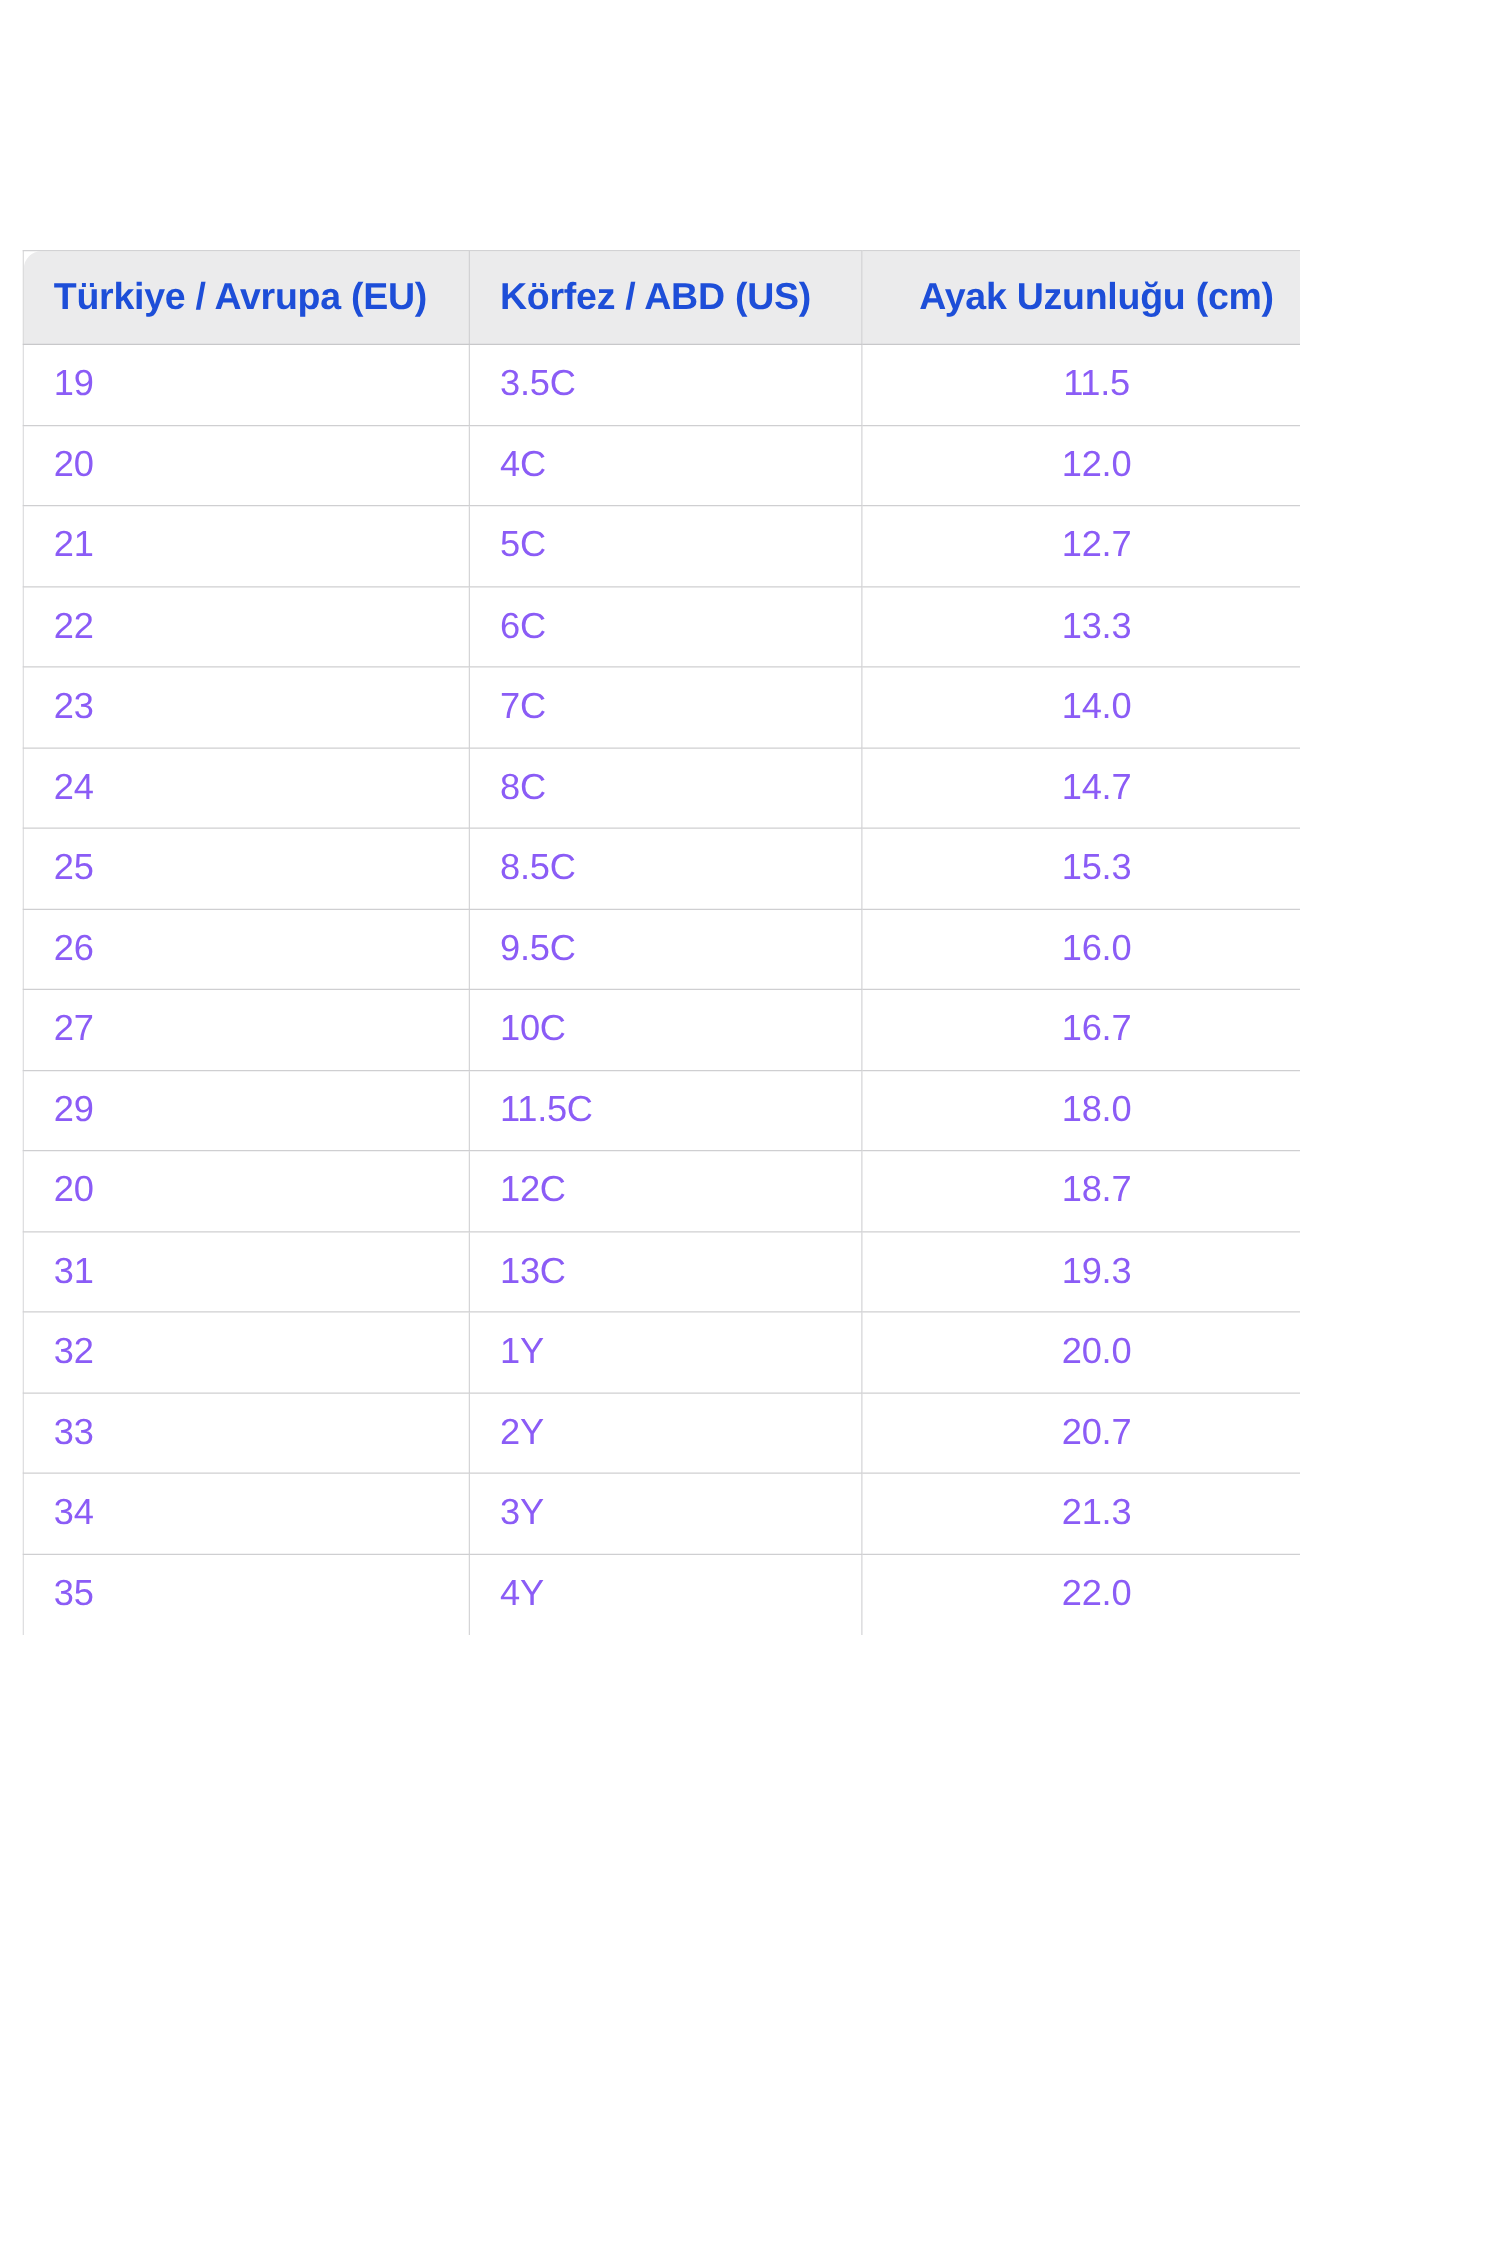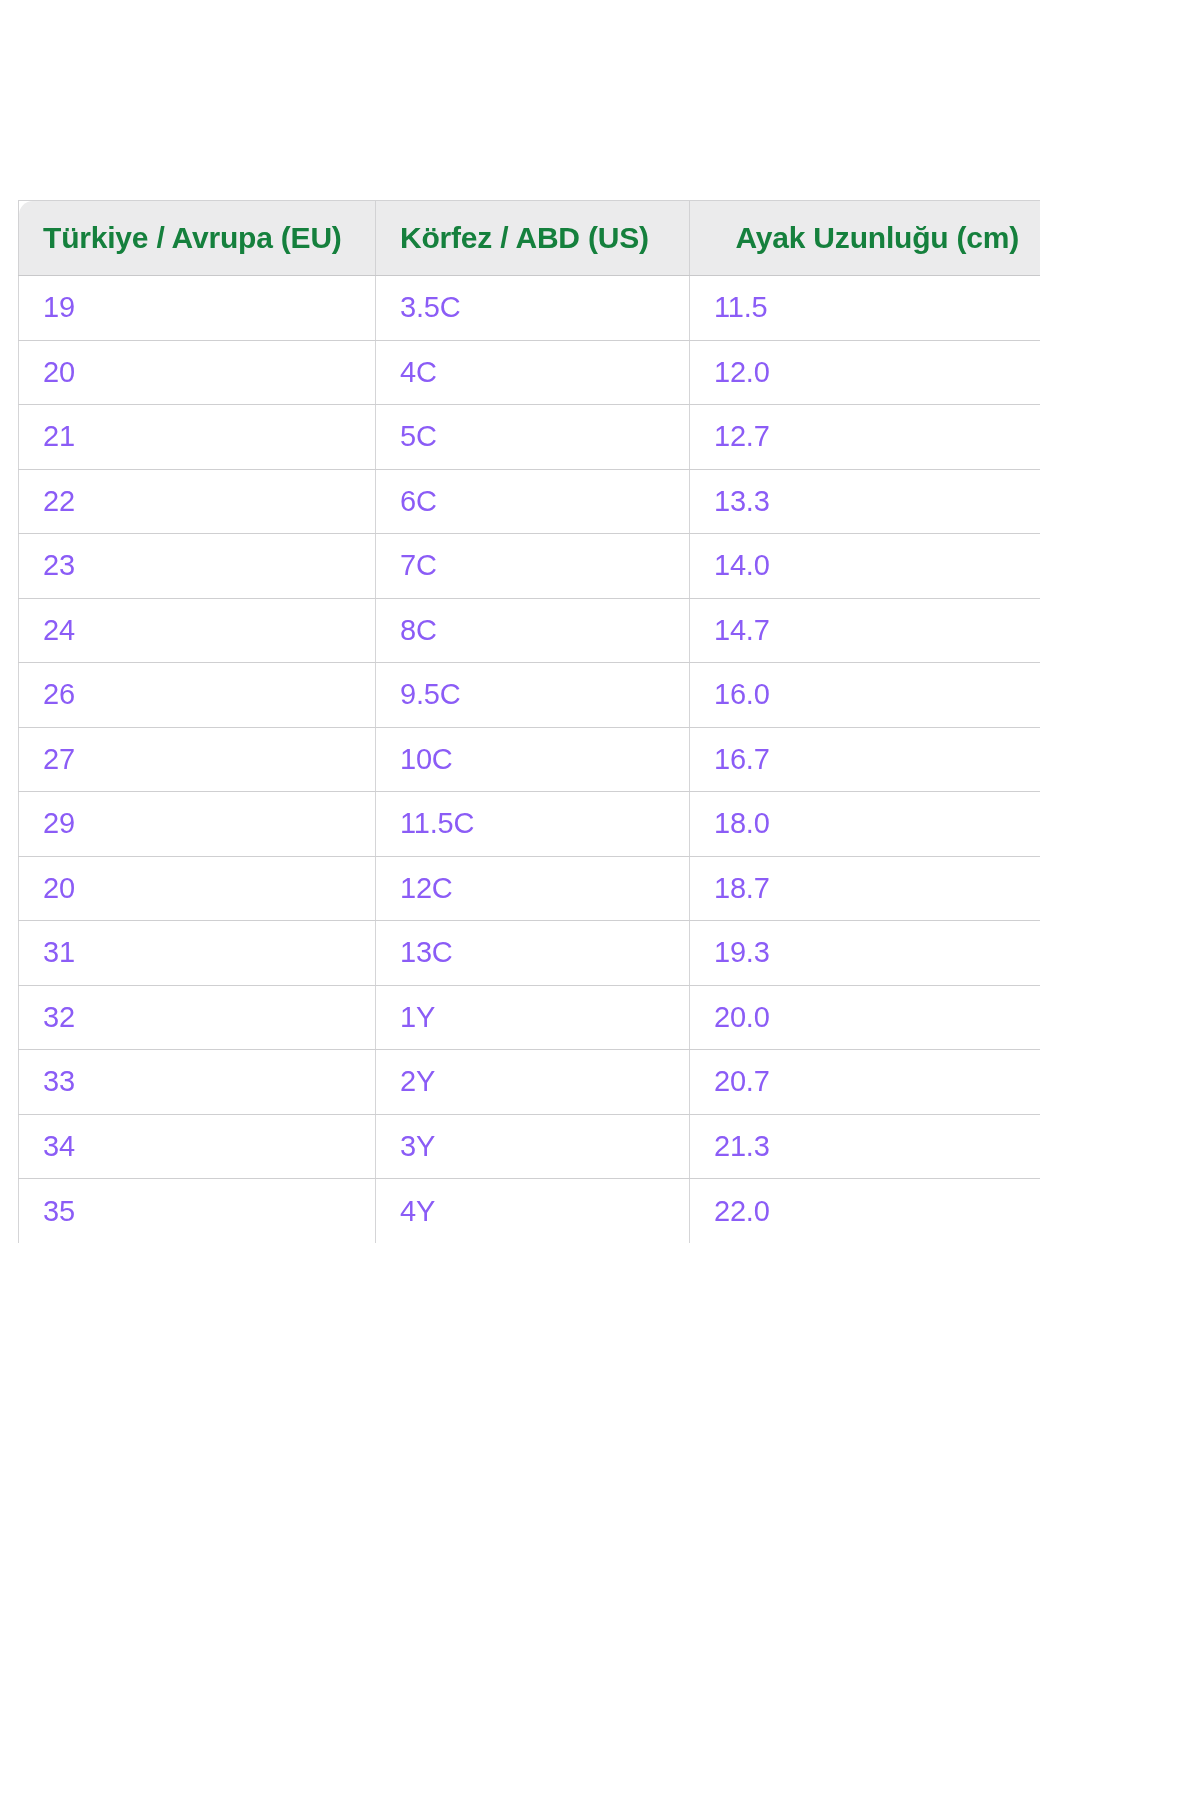--- a/index.html
+++ b/index.html
@@ -43,21 +43,21 @@
     background: #ffffff;
   }
 
   col.col-eu { width: 357px; }
   col.col-us { width: 314px; }
   col.col-cm { width: 351px; }
 
   
   table.size-table thead th {
     background: #ebebec;
-    color: #15803d;
+    color: #1d4ed8;
     font-size: 30px;
     font-weight: 700;
     text-align: left;
     padding: 20px 0 20px 24px;
     height: 40px;
     box-sizing: border-box;
     border-right: 1px solid #d2d2d4;
     border-bottom: 1px solid #c8c8ca;
     white-space: nowrap;
     letter-spacing: -0.2px;
@@ -93,20 +93,21 @@
     border-bottom: 1px solid #cfcfd1;
     white-space: nowrap;
     letter-spacing: -0.2px;
     vertical-align: middle;
   }
   table.size-table tbody td:first-child {
     border-left: 1px solid #d5d5d7;
   }
   table.size-table tbody td:last-child {
     border-right: none;
+    text-align: center;
   }
   table.size-table tbody tr:last-child td {
     border-bottom: none;
   }
 </style>
 </head>
 <body>
 
 <div class="page">
   <div class="size-table-wrap">
@@ -148,20 +149,25 @@
           <td>23</td>
           <td>7C</td>
           <td>14.0</td>
         </tr>
         <tr>
           <td>24</td>
           <td>8C</td>
           <td>14.7</td>
         </tr>
         <tr>
+          <td>25</td>
+          <td>8.5C</td>
+          <td>15.3</td>
+        </tr>
+        <tr>
           <td>26</td>
           <td>9.5C</td>
           <td>16.0</td>
         </tr>
         <tr>
           <td>27</td>
           <td>10C</td>
           <td>16.7</td>
         </tr>
         <tr>

